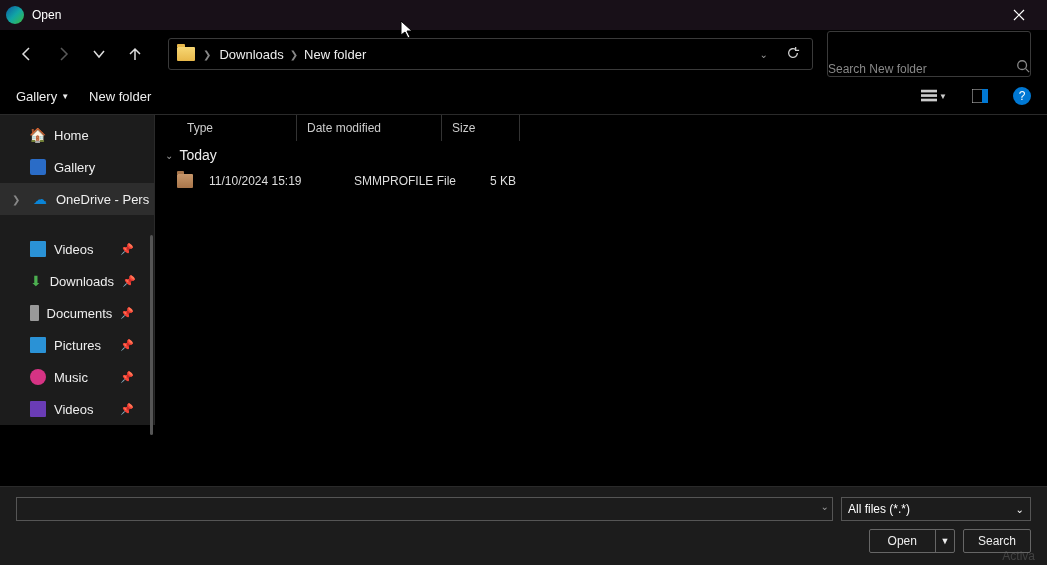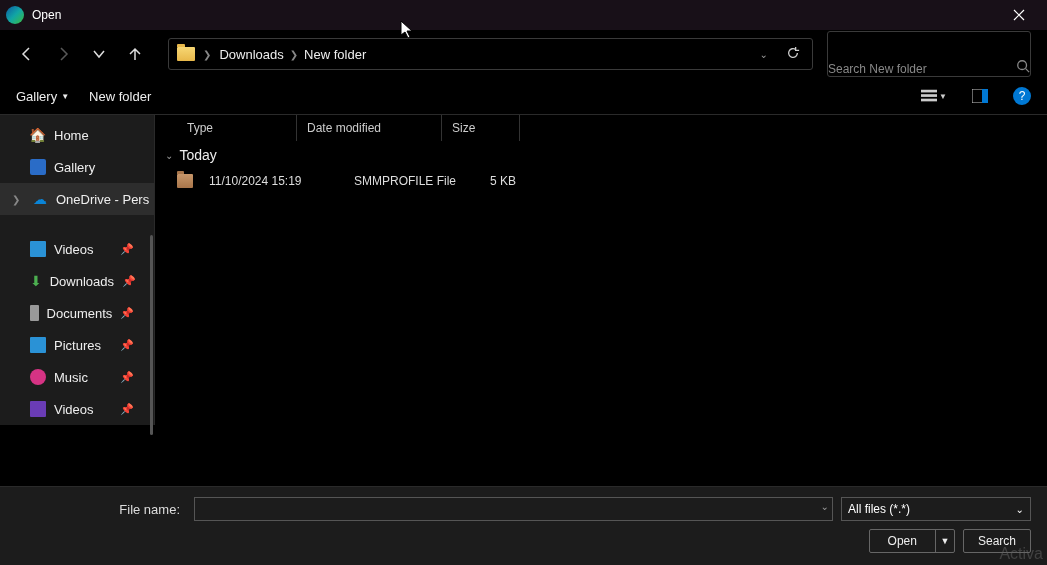--- a/index.html
+++ b/index.html
@@ -86,21 +86,21 @@
 .fn-input { flex: 1; height: 24px; background: #1c1c1c; border: 1px solid #555; color: #fff; padding: 0 6px; font-size: 12px; }
 .fn-input-wrap { flex:1; position:relative; display:flex;}
 .fn-dd { position:absolute; right:4px; top:4px; color:#999; font-size:10px; cursor:pointer;}
 .filter { width: 190px; height: 24px; border: 1px solid #555; display: flex; align-items: center; padding: 0 6px; font-size: 12px; cursor: pointer; justify-content: space-between; gap: 20px;}
 .row2 { display: flex; justify-content: flex-end; gap: 8px; }
 .btn { height: 24px; border: 1px solid #666; background: #1c1c1c; color: #eee; font-size: 12px; padding: 0 14px; cursor: pointer; border-radius: 2px;}
 .btn.split { padding: 0; display: flex; }
 .btn.split .main-b { padding: 0 18px; display:flex; align-items:center; border-right:1px solid #666;}
 .btn.split .dd-b { width: 18px; display:flex; align-items:center; justify-content:center; font-size:9px;}
 .cursor { position: absolute; left: 400px; top: 20px; pointer-events: none; }
-.watermark { position:absolute; right:4px; bottom:2px; color:#666; font-size:16px; opacity:0.5;}
+.watermark { position:absolute; right:12px; bottom:2px; color:#666; font-size:12px; opacity:0.5;}
 </style>
 </head>
 <body>
 
 <div class="window">
 
   <div class="titlebar">
     <div class="app-icon"></div>
     <div class="title">Open</div>
     <div class="spacer"></div>
@@ -250,21 +250,20 @@
           <div class="fdate">11/10/2024 15:19</div>
           <div class="ftype">SMMPROFILE File</div>
           <div class="fsize">5 KB</div>
         </div>
       </div>
     </div>
   </div>
 
   <div class="bottom">
     <div class="row1">
-      <div class="fn-label">File name:</div>
       <div class="fn-input-wrap">
         <input class="fn-input" style="">
         <span class="fn-dd">⌄</span>
       </div>
       <div class="filter">
           <span>All files (*.*)</span>
           <span style="font-size:10px">⌄</span>
         </div>
     </div>
     <div class="row2">

